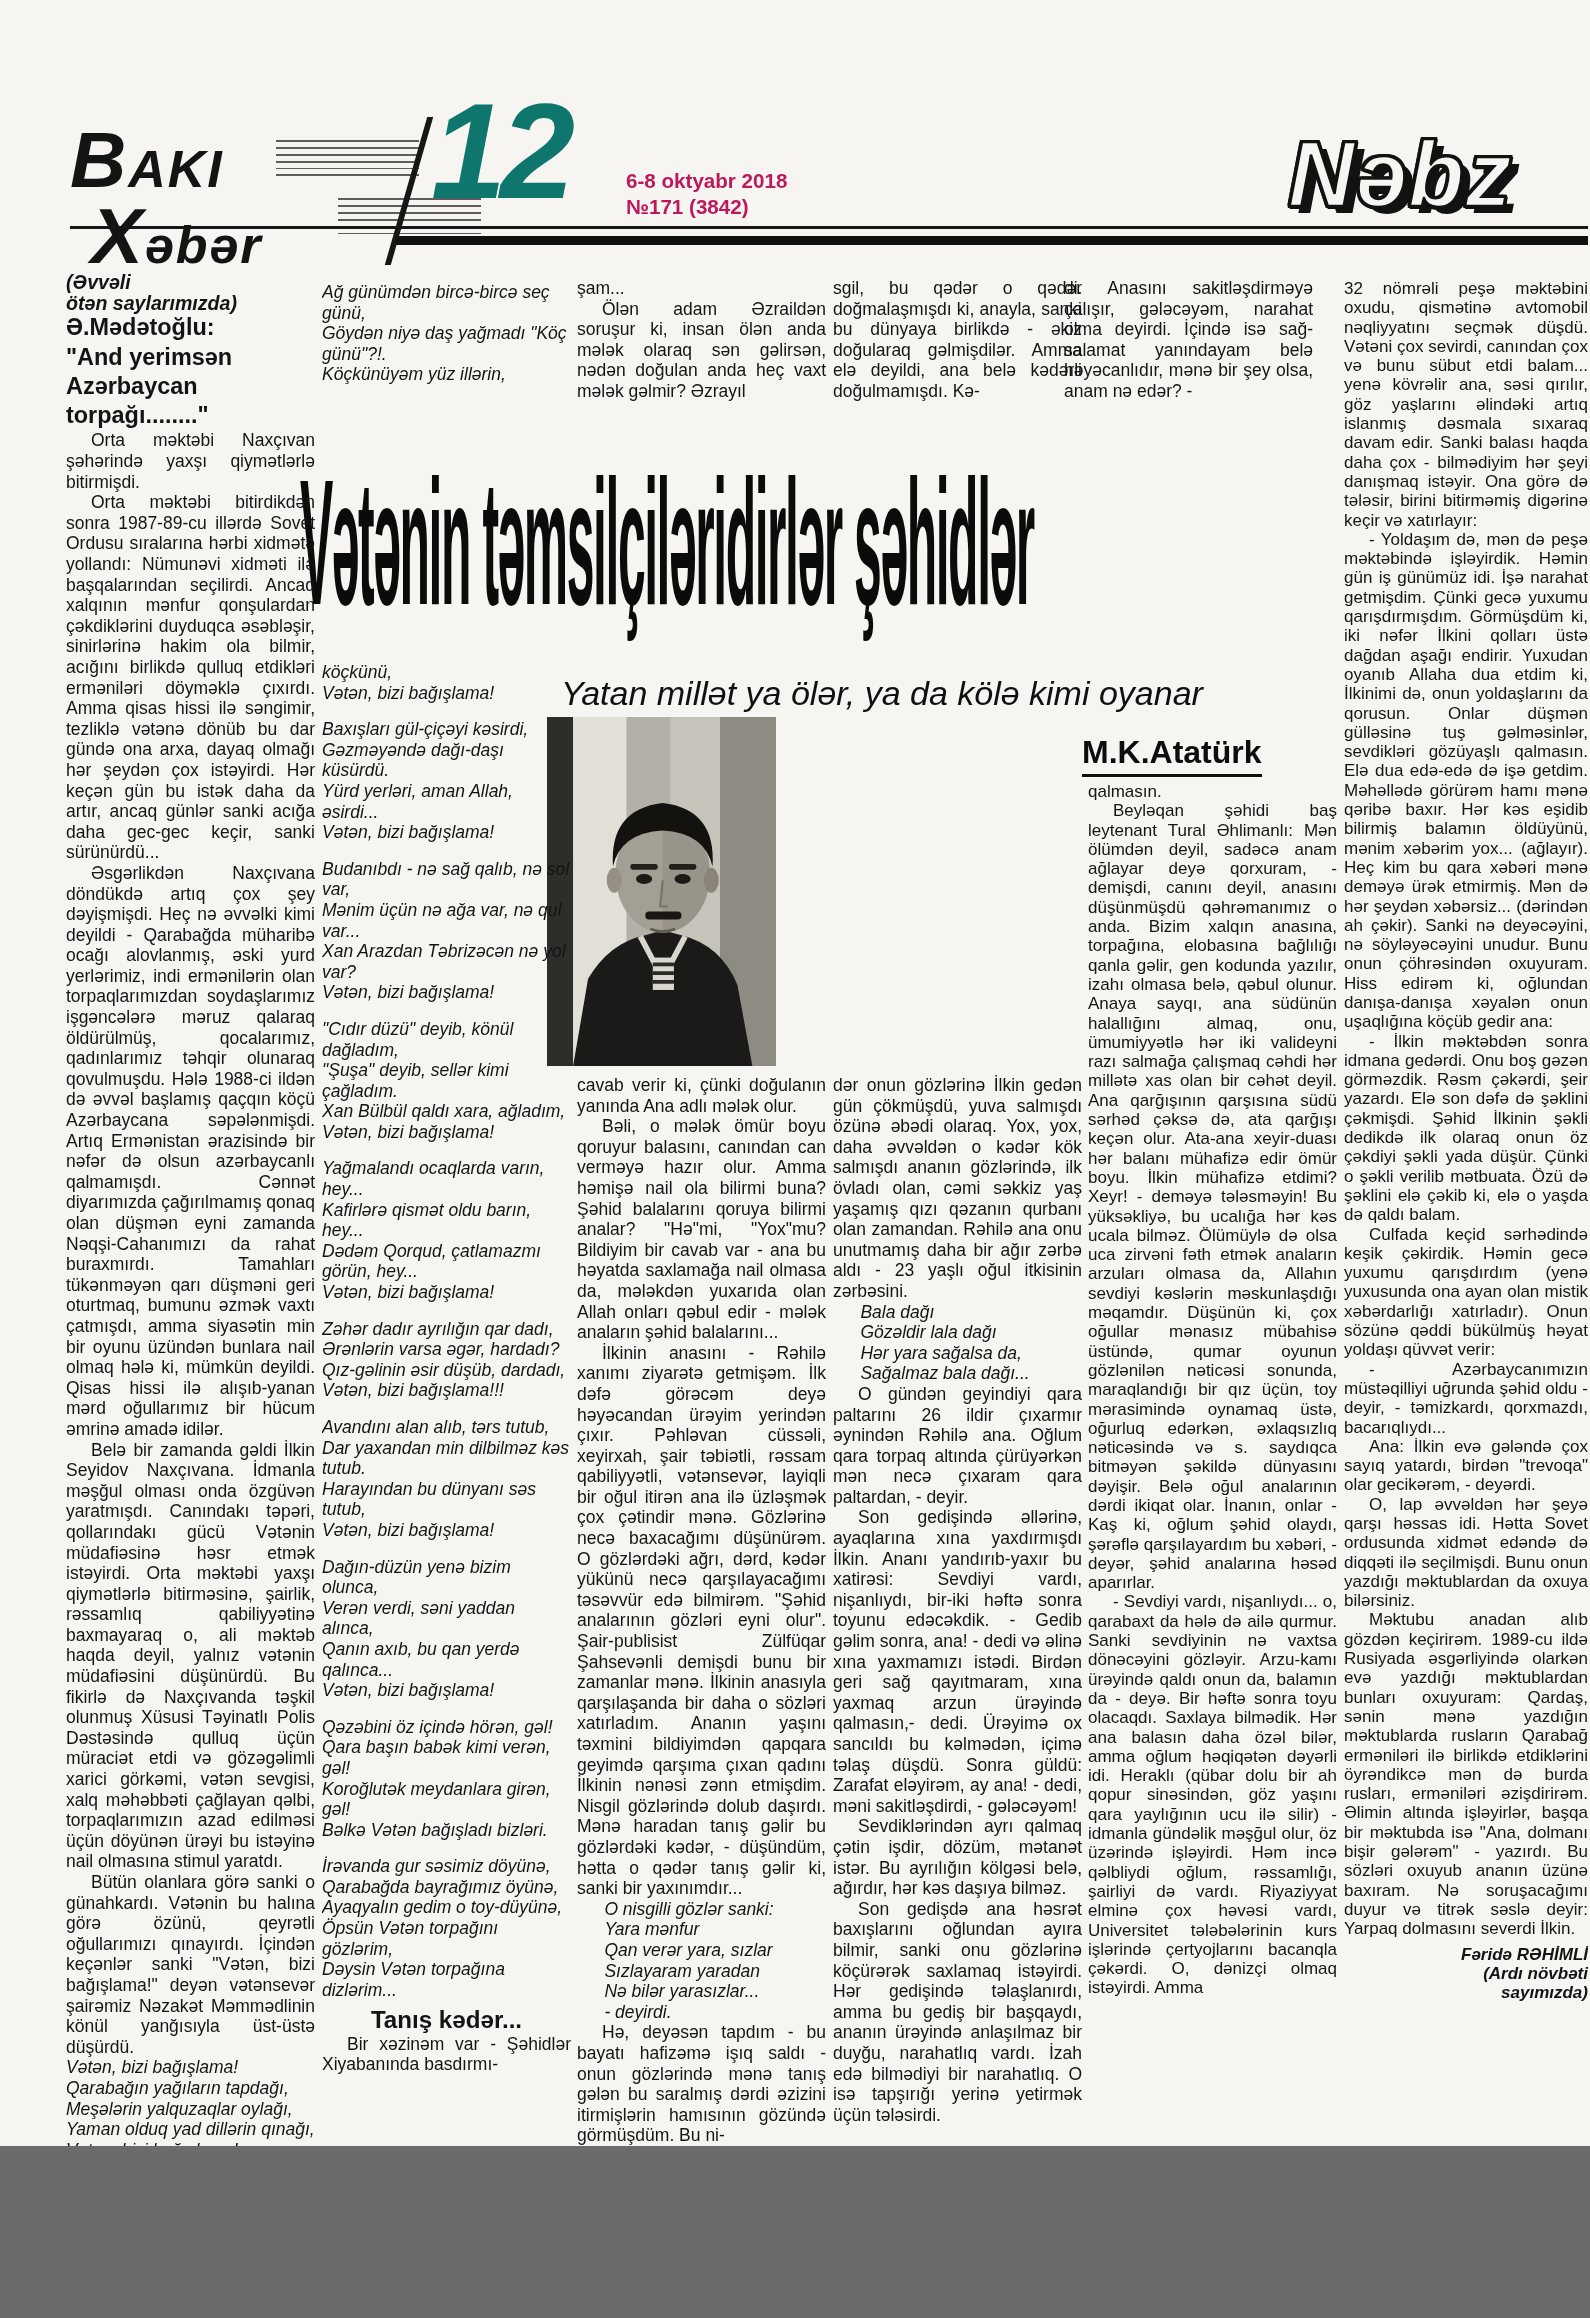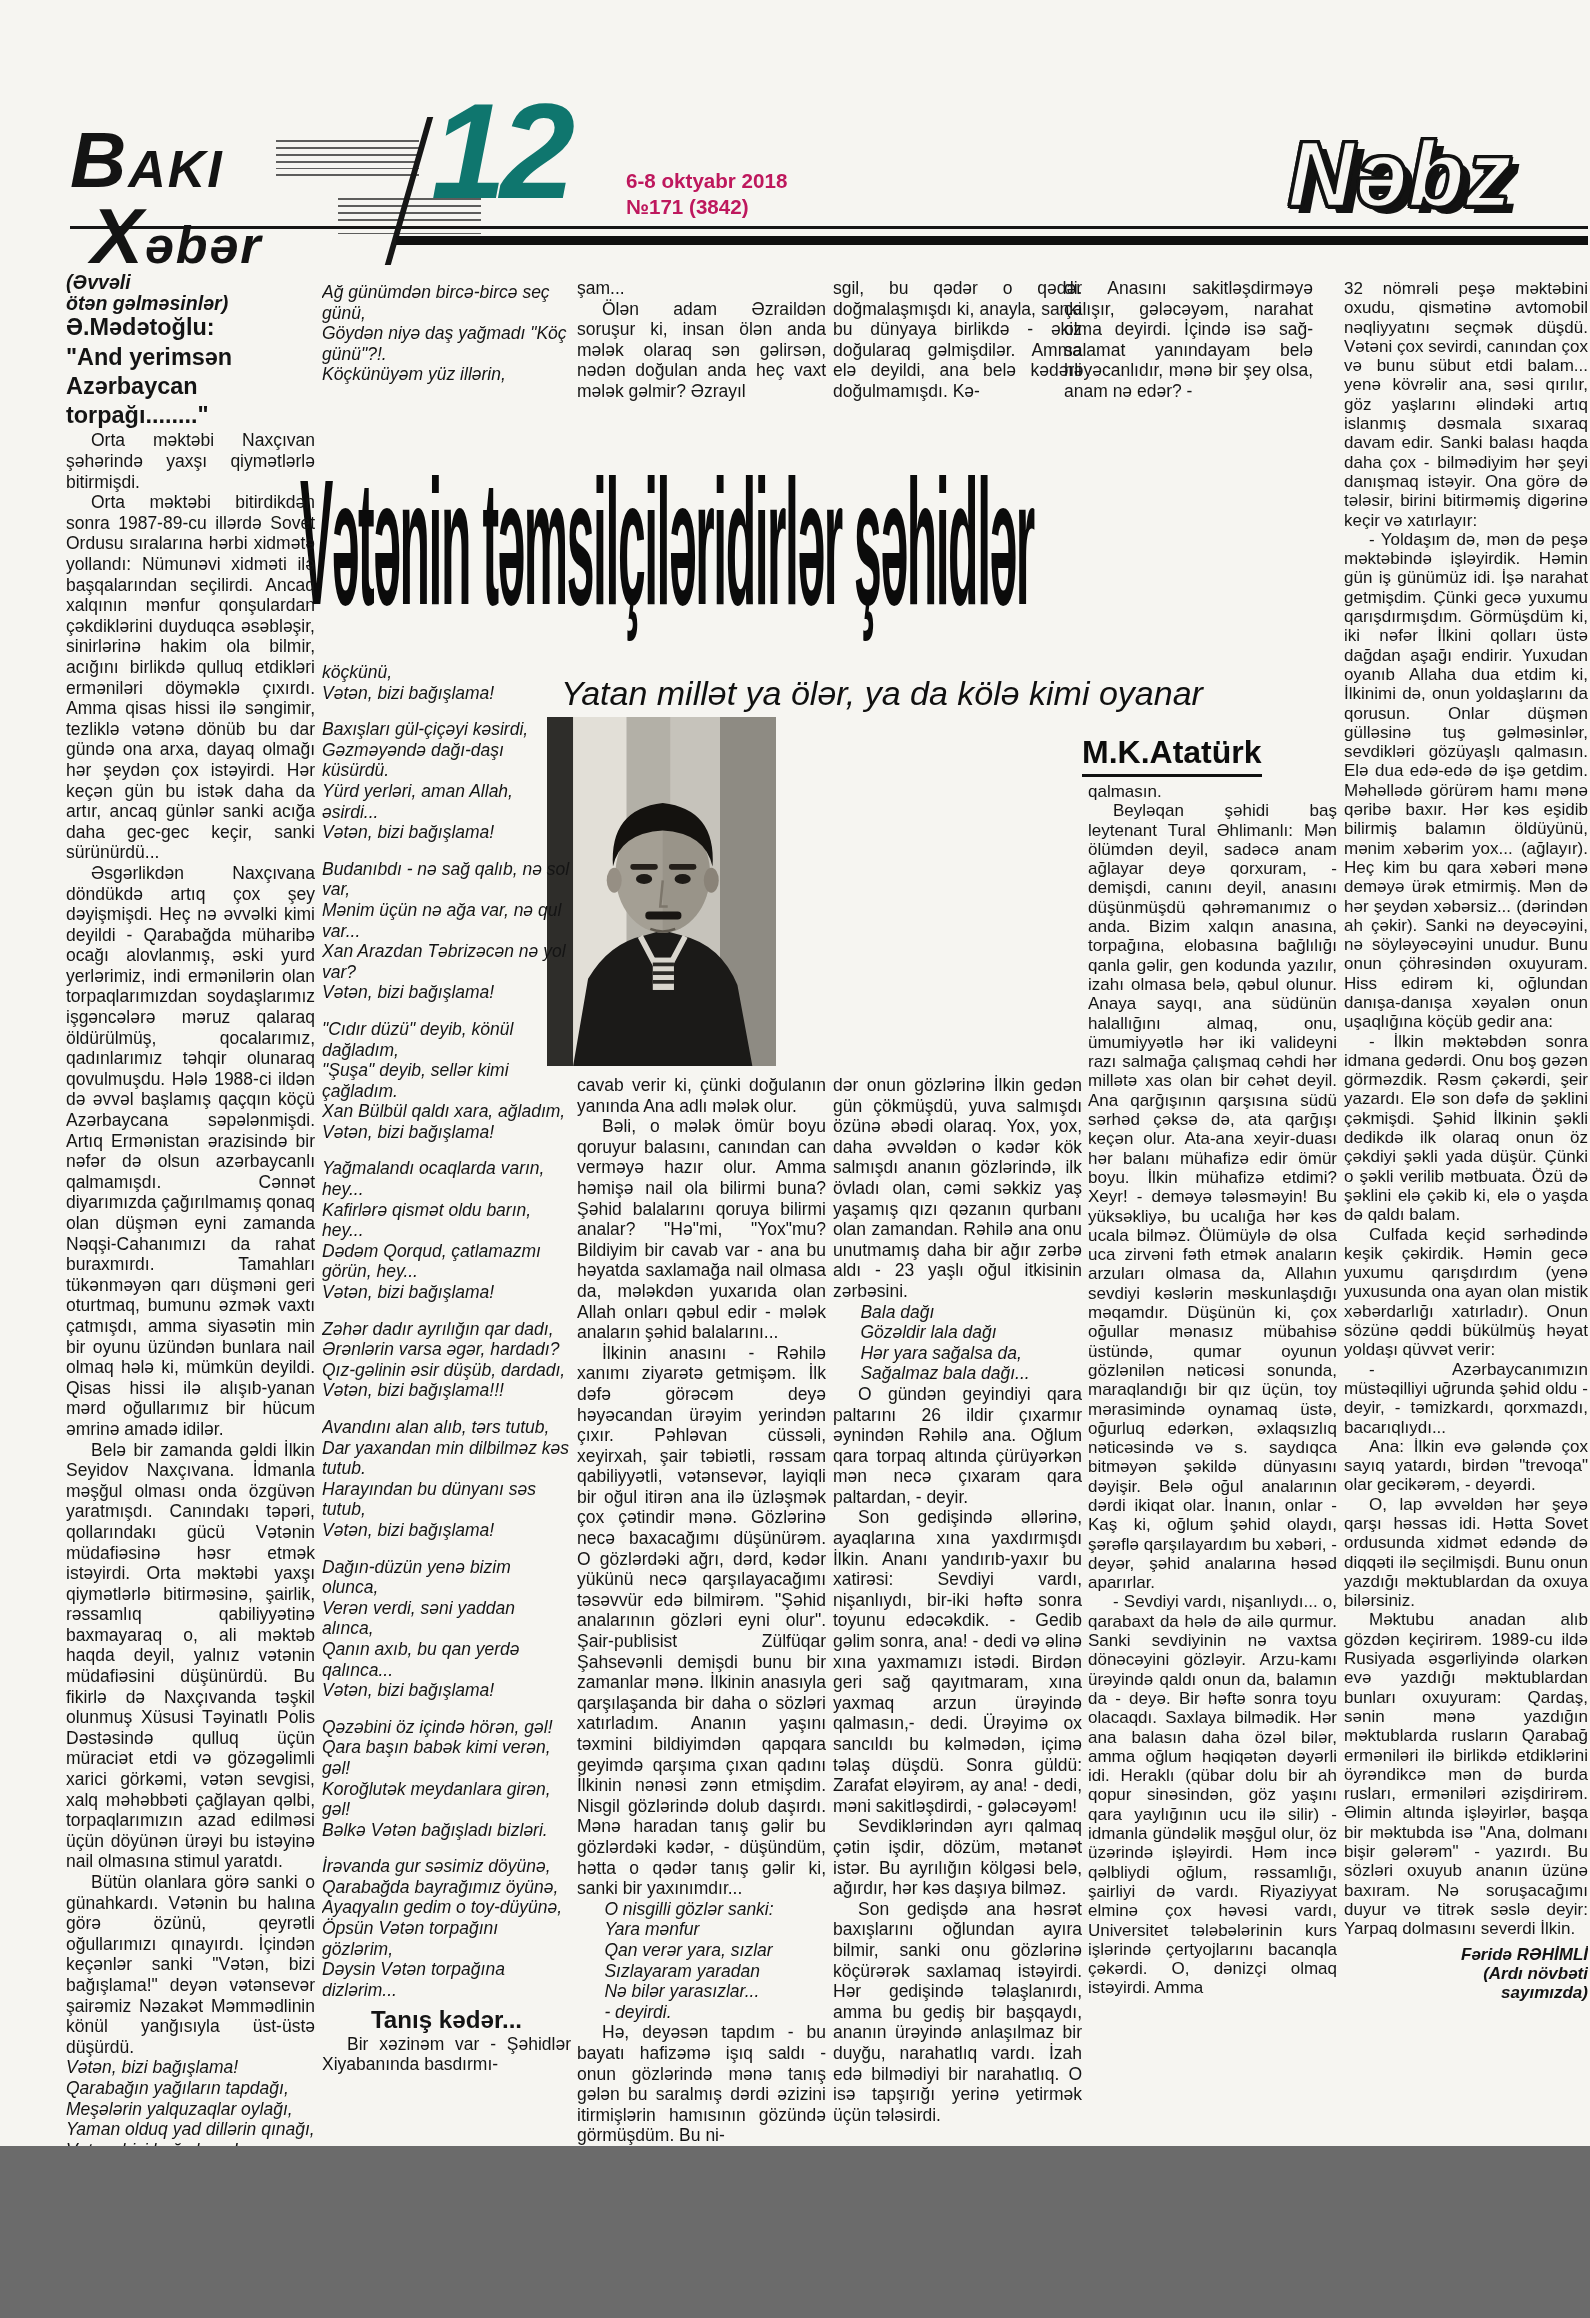--- a/index.html
+++ b/index.html
@@ -144,21 +144,21 @@
       <ellipse cx="156" cy="260" rx="13" ry="8" fill="#1d1a16"></ellipse>
       <ellipse cx="218" cy="260" rx="13" ry="8" fill="#1d1a16"></ellipse>
       <path d="M186 262 L182 304 L194 304" stroke="#7c766b" stroke-width="4" fill="none"></path>
       <rect x="158" y="312" width="58" height="13" rx="6" fill="#191613"></rect>
       <path d="M166 340 Q186 348 206 340" stroke="#5f594f" stroke-width="4" fill="none"></path>
     </svg>
   </div>
 
   <div class="col" id="col1">
       <p class="blk s-ib">(Əvvəli</p>
-      <p class="blk s-ib">ötən gəlməsinlər)</p>
+      <p class="blk s-ib">ötən saylarımızda)</p>
       <p class="blk s-hb">Ə.Mədətoğlu:</p>
       <p class="blk s-hb">"And yerimsən</p>
       <p class="blk s-hb">Azərbaycan</p>
       <p class="blk s-hb">torpağı........"</p>
       <p class="blk s-p">Orta məktəbi Naxçıvan şəhərində yaxşı qiymətlərlə bitirmişdi.</p>
       <p class="blk s-p">Orta məktəbi bitirdikdən sonra 1987-89-cu illərdə Sovet Ordusu sıralarına hərbi xidmətə yollandı: Nümunəvi xidməti ilə başqalarından seçilirdi. Ancaq xalqının mənfur qonşulardan çəkdiklərini duyduqca əsəbləşir, sinirlərinə hakim ola bilmir, acığını birlikdə qulluq etdikləri erməniləri döyməklə çıxırdı. Amma qisas hissi ilə səngimir, tezliklə vətənə dönüb bu dar gündə ona arxa, dayaq olmağı hər şeydən çox istəyirdi. Hər keçən gün bu istək daha da artır, ancaq günlər sanki acığa daha gec-gec keçir, sanki sürünürdü...</p>
       <p class="blk s-p">Əsgərlikdən Naxçıvana döndükdə artıq çox şey dəyişmişdi. Heç nə əvvəlki kimi deyildi - Qarabağda müharibə ocağı alovlanmış, əski yurd yerlərimiz, indi ermənilərin olan torpaqlarımızdan soydaşlarımız işgəncələrə məruz qalaraq öldürülmüş, qocalarımız, qadınlarımız təhqir olunaraq qovulmuşdu. Hələ 1988-ci ildən də əvvəl başlamış qaçqın köçü Azərbaycana səpələnmişdi. Artıq Ermənistan ərazisində bir nəfər də olsun azərbaycanlı qalmamışdı. Cənnət diyarımızda çağırılmamış qonaq olan düşmən eyni zamanda Nəqşi-Cahanımızı da rahat buraxmırdı. Tamahları tükənməyən qarı düşməni geri oturtmaq, bumunu əzmək vaxtı çatmışdı, amma siyasətin min bir oyunu üzündən bunlara nail olmaq hələ ki, mümkün deyildi. Qisas hissi ilə alışıb-yanan mərd oğullarımız bir hücum əmrinə amadə idilər.</p>
       <p class="blk s-p">Belə bir zamanda gəldi İlkin Seyidov Naxçıvana. İdmanla məşğul olması onda özgüvən yaratmışdı. Canındakı təpəri, qollarındakı gücü Vətənin müdafiəsinə həsr etmək istəyirdi. Orta məktəbi yaxşı qiymətlərlə bitirməsinə, şairlik, rəssamlıq qabiliyyətinə baxmayaraq o, ali məktəb haqda deyil, yalnız vətənin müdafiəsini düşünürdü. Bu fikirlə də Naxçıvanda təşkil olunmuş Xüsusi Təyinatlı Polis Dəstəsində qulluq üçün müraciət etdi və gözəgəlimli xarici görkəmi, vətən sevgisi, xalq məhəbbəti çağlayan qəlbi, torpaqlarımızın azad edilməsi üçün döyünən ürəyi bu istəyinə nail olmasına stimul yaratdı.</p>
       <p class="blk s-p">Bütün olanlara görə sanki o günahkardı. Vətənin bu halına görə özünü, qeyrətli oğullarımızı qınayırdı. İçindən keçənlər sanki "Vətən, bizi bağışlama!" deyən vətənsevər şairəmiz Nəzakət Məmmədlinin könül yanğısıyla üst-üstə düşürdü.</p>
       <p class="blk s-i">Vətən, bizi bağışlama!</p>

